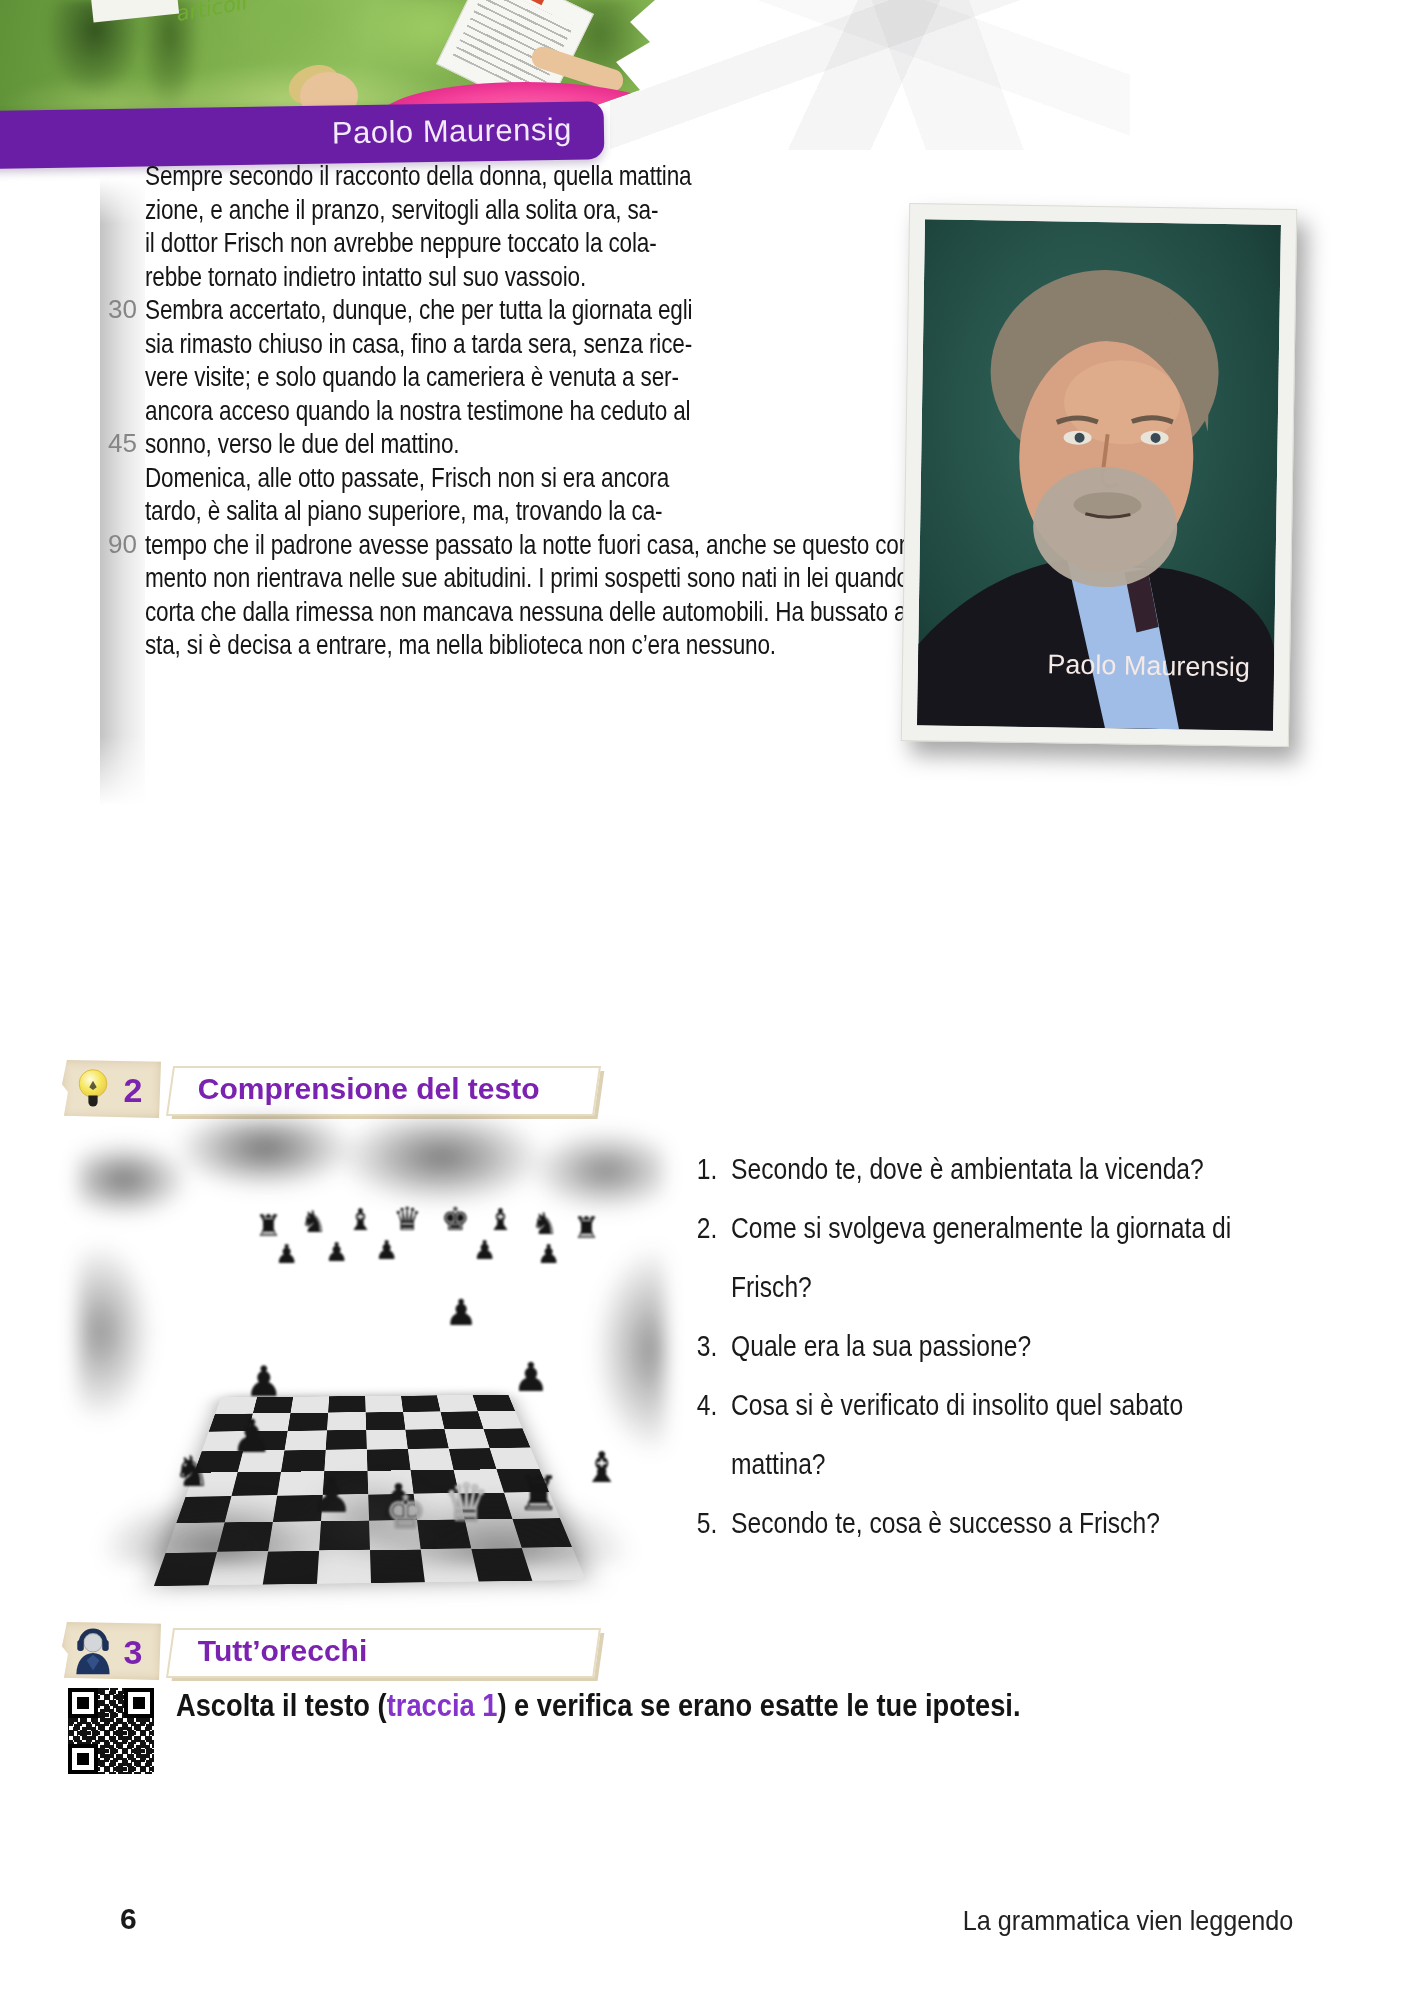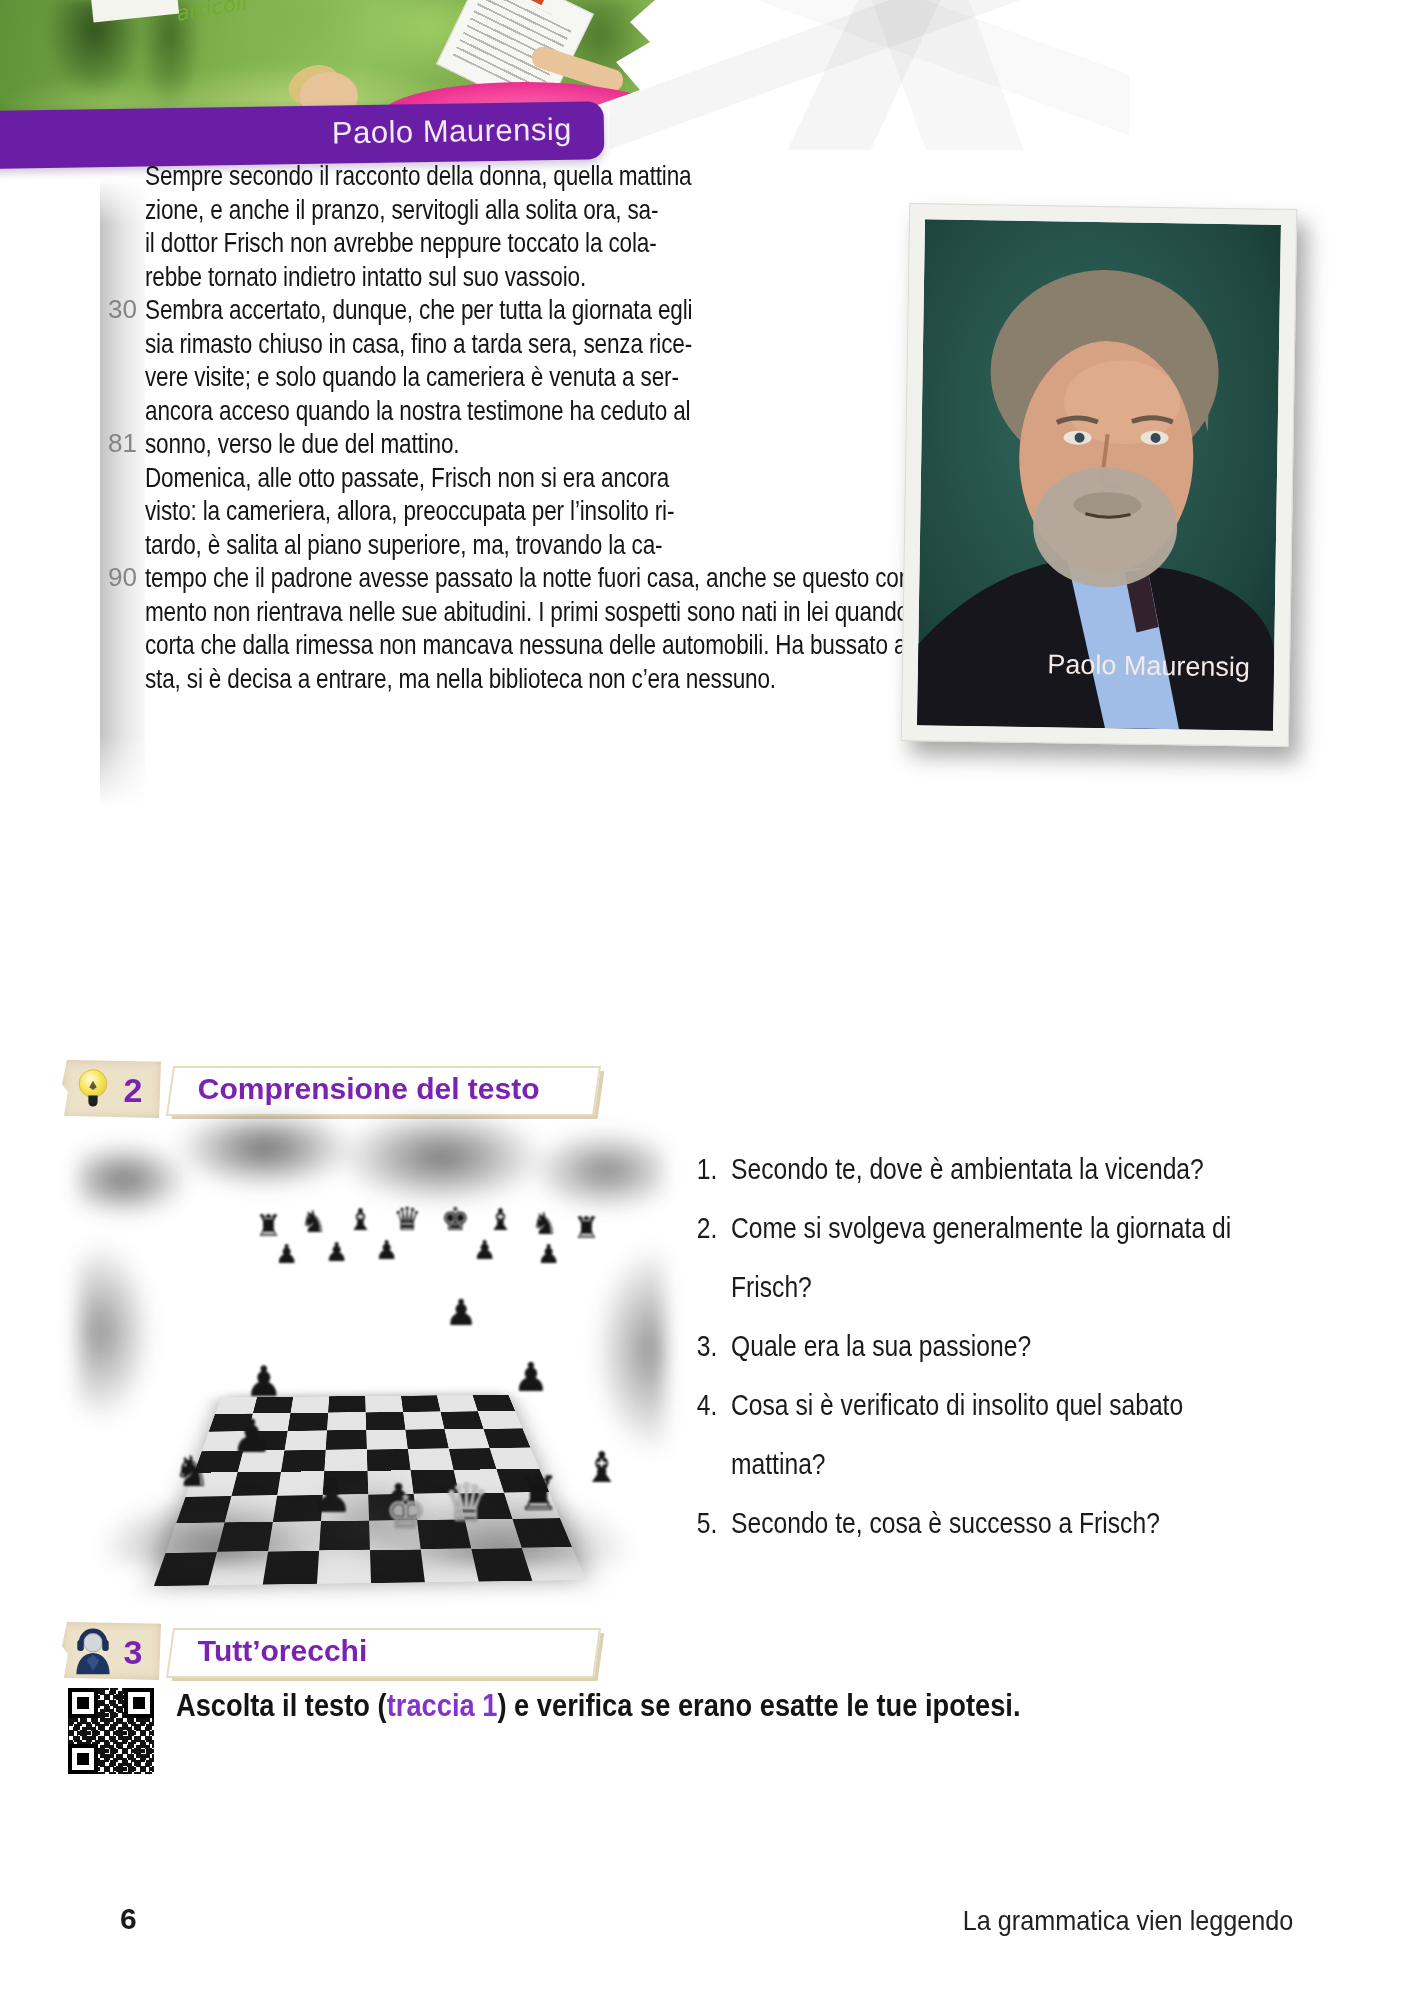--- a/index.html
+++ b/index.html
@@ -154,23 +154,22 @@
   <div class="numstrip"></div>
   <div class="passage">
     <div class="pline"><span class="lnum"></span><span class="ltxt">Sempre secondo il racconto della donna, quella mattina</span></div>
     <div class="pline"><span class="lnum"></span><span class="ltxt">zione, e anche il pranzo, servitogli alla solita ora, sa-</span></div>
     <div class="pline"><span class="lnum"></span><span class="ltxt">il dottor Frisch non avrebbe neppure toccato la cola-</span></div>
     <div class="pline"><span class="lnum"></span><span class="ltxt">rebbe tornato indietro intatto sul suo vassoio.</span></div>
     <div class="pline"><span class="lnum">30</span><span class="ltxt">Sembra accertato, dunque, che per tutta la giornata egli</span></div>
     <div class="pline"><span class="lnum"></span><span class="ltxt">sia rimasto chiuso in casa, fino a tarda sera, senza rice-</span></div>
     <div class="pline"><span class="lnum"></span><span class="ltxt">vere visite; e solo quando la cameriera è venuta a ser-</span></div>
     <div class="pline"><span class="lnum"></span><span class="ltxt">ancora acceso quando la nostra testimone ha ceduto al</span></div>
-    <div class="pline"><span class="lnum">81</span><span class="ltxt">sonno, verso le due del mattino.</span></div>
+    <div class="pline"><span class="lnum">45</span><span class="ltxt">sonno, verso le due del mattino.</span></div>
     <div class="pline"><span class="lnum"></span><span class="ltxt">Domenica, alle otto passate, Frisch non si era ancora</span></div>
-    <div class="pline"><span class="lnum"></span><span class="ltxt">visto: la cameriera, allora, preoccupata per l’insolito ri-</span></div>
     <div class="pline"><span class="lnum"></span><span class="ltxt">tardo, è salita al piano superiore, ma, trovando la ca-</span></div>
     <div class="pline"><span class="lnum">90</span><span class="ltxt">tempo che il padrone avesse passato la notte fuori casa, anche se questo comporta-</span></div>
     <div class="pline"><span class="lnum"></span><span class="ltxt">mento non rientrava nelle sue abitudini. I primi sospetti sono nati in lei quando si è ac-</span></div>
     <div class="pline"><span class="lnum"></span><span class="ltxt">corta che dalla rimessa non mancava nessuna delle automobili. Ha bussato allora</span></div>
     <div class="pline"><span class="lnum"></span><span class="ltxt">sta, si è decisa a entrare, ma nella biblioteca non c’era nessuno.</span></div>
   </div>
 
   <div class="frame">
     <svg viewBox="0 0 356 506">
       <defs>

